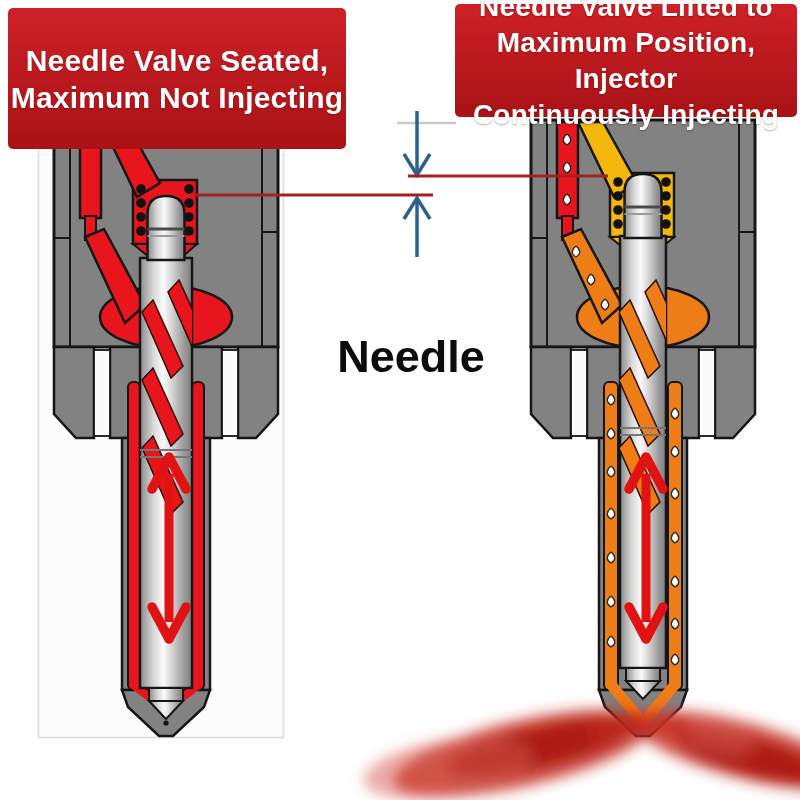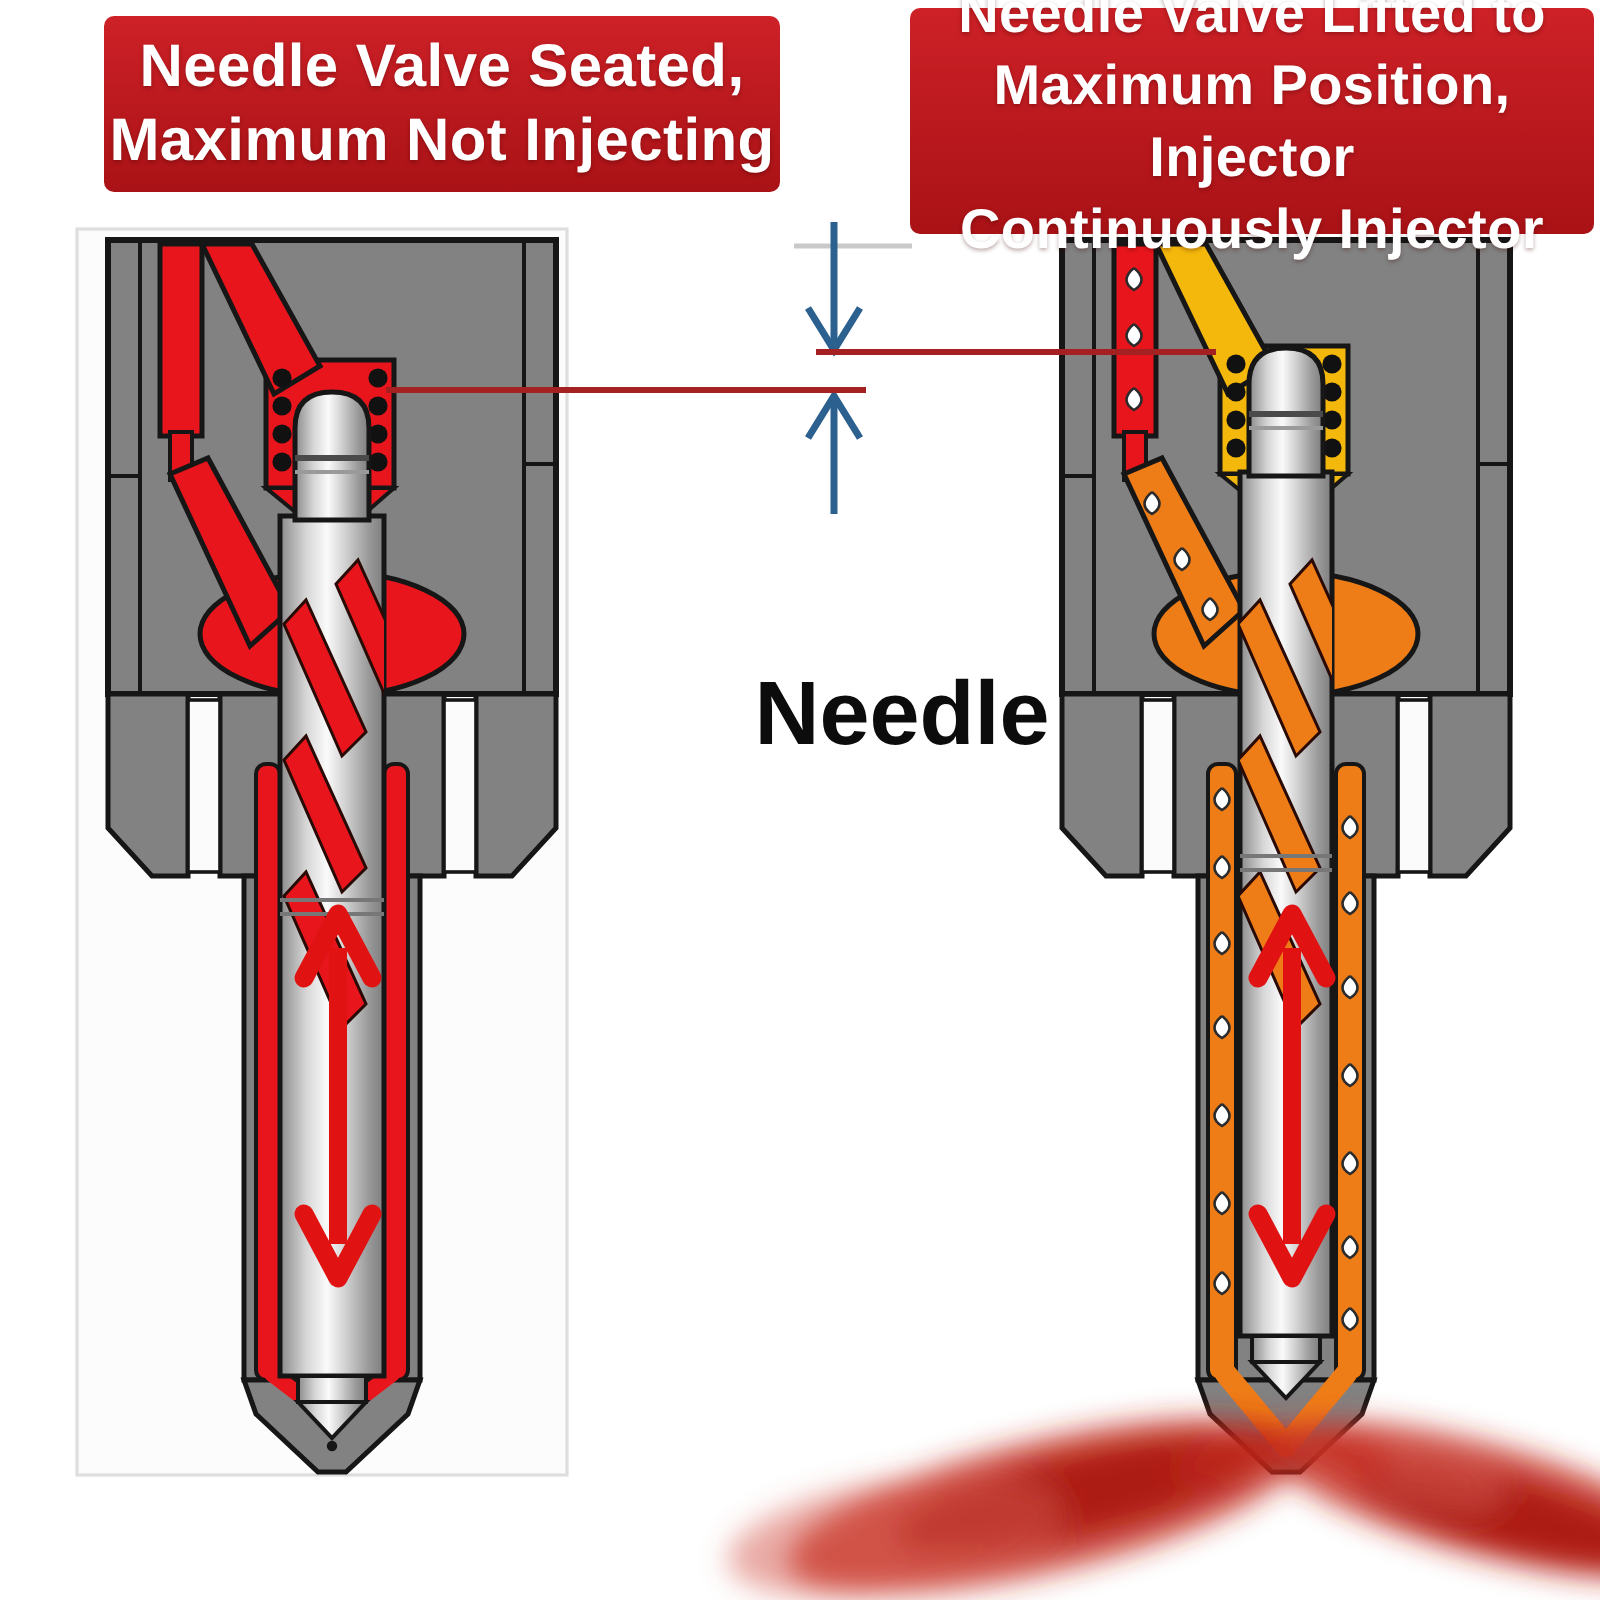--- a/index.html
+++ b/index.html
@@ -5,25 +5,25 @@
   html,body{margin:0;padding:0;width:800px;height:800px;background:#ffffff;overflow:hidden;}
   #stage{position:relative;width:800px;height:800px;font-family:"Liberation Sans",sans-serif;}
   #scene{position:absolute;left:0;top:0;z-index:1;}
   .banner{
     position:absolute;z-index:5;
     background:linear-gradient(180deg,#cd2127 0%,#a91216 100%);
     color:#fff;font-weight:700;text-align:center;
     display:flex;flex-direction:column;justify-content:center;align-items:center;
     border-radius:5px;letter-spacing:.2px;text-shadow:0 1px 2px rgba(60,0,0,.35);
   }
-  .banner-left{left:8px;top:8px;width:338px;height:88px;font-size:30px;line-height:37px;margin-left:44px;}
+  .banner-left{left:8px;top:8px;width:338px;height:141px;font-size:30px;line-height:37px;}
   .banner-right{left:455px;top:4px;width:342px;height:113px;font-size:28px;line-height:36px;}
   .center-label{
     position:absolute;left:283px;top:331px;width:256px;z-index:4;
-    text-align:center;font-weight:700;font-size:45px;line-height:52px;color:#0c0c0c;margin-left:40px;
+    text-align:center;font-weight:700;font-size:45px;line-height:52px;color:#0c0c0c;
   }
 </style>
 </head>
 <body>
 
 <div id="stage">
     <svg id="scene" width="800" height="800" viewBox="0 0 800 800">
       <defs>
         <linearGradient id="ng" x1="0" y1="0" x2="1" y2="0">
           <stop offset="0" stop-color="#8a8a8a"></stop>
@@ -191,20 +191,20 @@
     </svg>
 
   <div class="banner banner-left" style="background: linear-gradient(rgb(205, 33, 39) 0%, rgb(169, 18, 22) 100%); color: rgb(255, 255, 255);">
     <div>Needle Valve Seated,</div>
     <div>Maximum Not Injecting</div>
   </div>
 
   <div class="banner banner-right" style="background: linear-gradient(rgb(205, 33, 39) 0%, rgb(169, 18, 22) 100%); color: rgb(255, 255, 255);">
     <div>Needle Valve Lifted to</div>
     <div>Maximum Position, Injector</div>
-    <div>Continuously Injector</div>
+    <div>Continuously Injecting</div>
   </div>
 
   <div class="center-label" style="color: rgb(12, 12, 12);">
     <div>Needle</div>
   </div>
 
 </div>
 
 </body></html>

